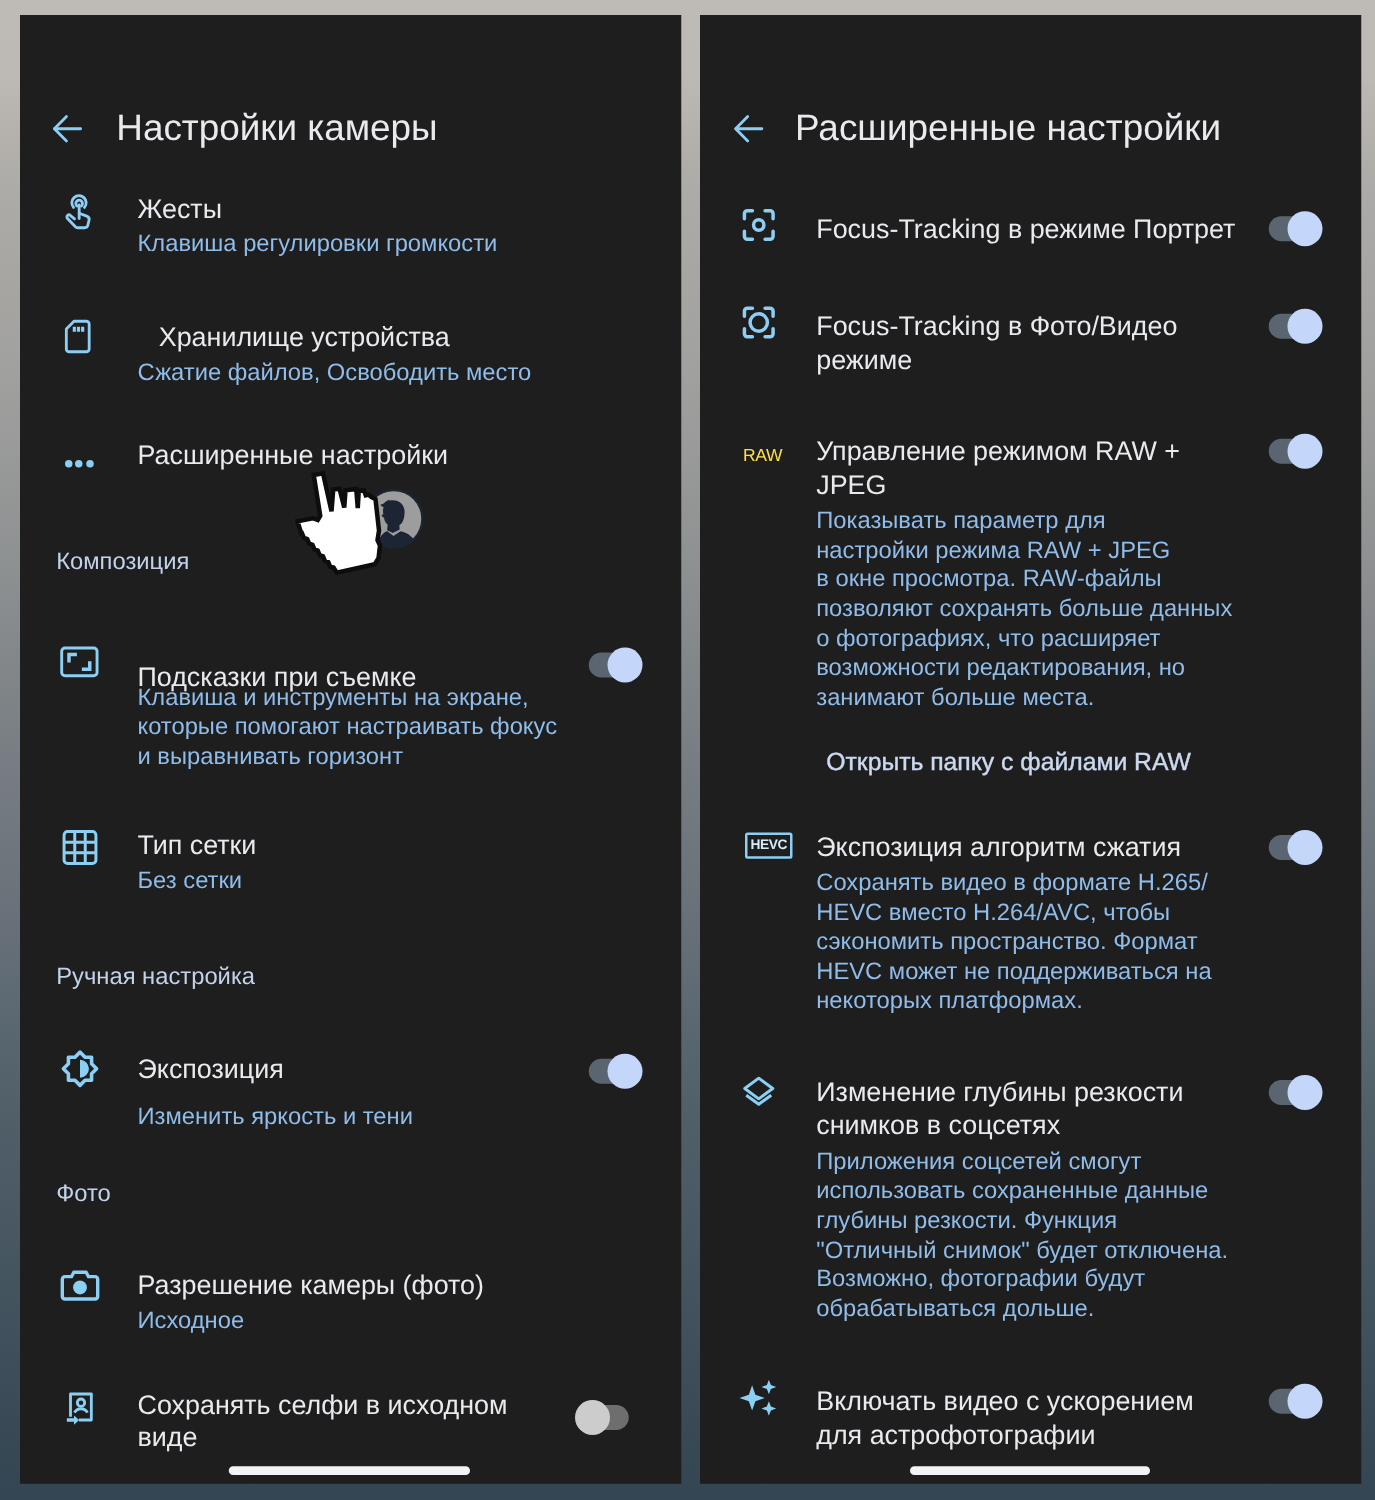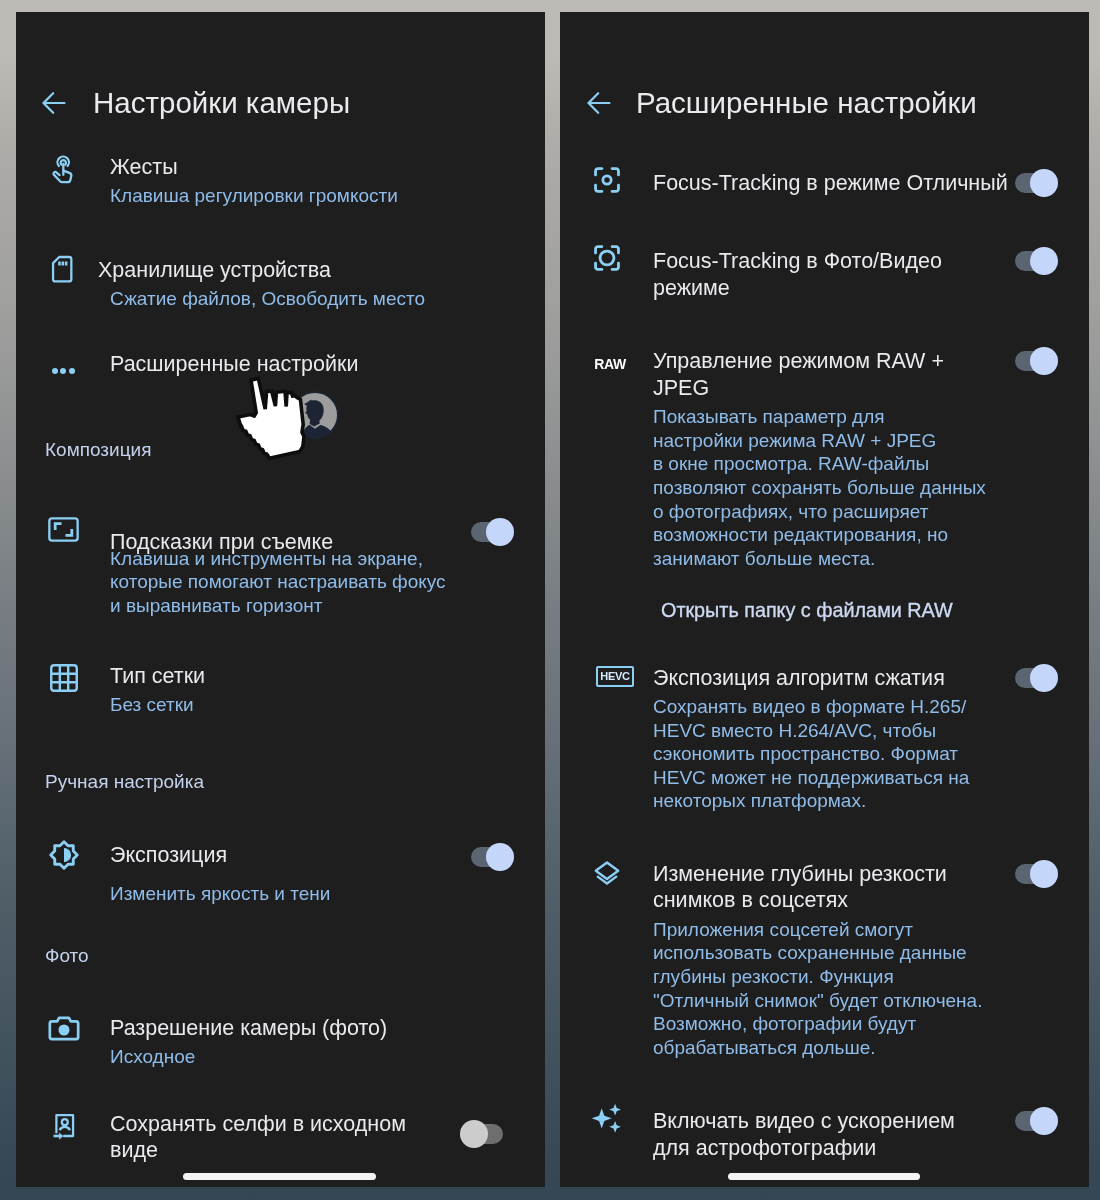--- a/index.html
+++ b/index.html
@@ -35,21 +35,21 @@
   .sw .thumb{position:absolute;top:0;width:28px;height:28px;border-radius:50%;}
   .sw.on .track{background:#5b6571;}
   .sw.on .thumb{left:15px;background:#c4d7fb;}
   .sw.off .track{background:#6e6e6e;}
   .sw.off .thumb{left:-1px;background:#cccccc;}
 
   .navbar{position:absolute;height:7px;border-radius:3.5px;background:#f1f3f4;}
   .dots{position:absolute;display:flex;gap:2.3px;align-items:center;}
   .dots i{width:6.1px;height:6.1px;border-radius:50%;background:#8ccff5;display:block;}
   .multi{white-space:pre;}
-  .ic.raw{font-size:14px;font-weight:bold;color:#ffffff;letter-spacing:-0.3px;
+  .ic.raw{font-size:14px;font-weight:normal;color:#fde047;letter-spacing:-0.3px;
           display:flex;align-items:center;justify-content:center;padding-left:8px;padding-top:2px;box-sizing:border-box;}
   .ic.hevc{display:flex;align-items:center;justify-content:center;padding-left:18px;padding-top:1px;box-sizing:border-box;}
   .ic.hevc b{font-size:11px;color:#d6ecfb;border:2.6px solid #8ccff5;border-radius:2px;
              padding:2px 2.5px 2.5px;line-height:12px;letter-spacing:-0.3px;}
   .avatar{position:absolute;left:291px;top:391px;width:48px;height:48px;border-radius:50%;overflow:hidden;}
   .cursor{position:absolute;left:236px;top:376px;width:80px;height:92px;}
 </style>
 </head>
 <body>
 
@@ -78,21 +78,21 @@
       <span class="stx" style="left:61px;top:30px">Клавиша регулировки громкости</span>
     </div>
 
     <div class="item" style="left:33px;top:245.3px">
       <span class="ic" style="top:-4px;left:-3px">
         <svg width="32" height="32" viewBox="0 0 24 24" fill="none" stroke="#8ccff5" stroke-width="1.7" stroke-linejoin="round">
           <path d="M17.3 3.0H9.9L5.3 7.6v12.0a1.7 1.7 0 0 0 1.7 1.7h10.3a1.7 1.7 0 0 0 1.7-1.7V4.7a1.7 1.7 0 0 0-1.7-1.7z"></path>
           <path d="M10.1 6.3v3.0M12.6 6.3v3.0M15.1 6.3v3.0" stroke-linecap="butt" stroke-width="1.9"></path>
         </svg>
       </span>
-      <span class="ttx" style="left:49px;top:0px">Хранилище устройства</span>
+      <span class="ttx" style="left:78px;top:0px">Хранилище устройства</span>
       <span class="stx" style="left:61px;top:30px">Сжатие файлов, Освободить место</span>
     </div>
 
     <div class="item" style="left:33px;top:338.7px">
       <span class="dots" style="left:3px;top:17px">
           <i></i>
           <i></i>
           <i></i>
         </span>
       <span class="ttx" style="left:61px;top:0px">Расширенные настройки</span>
@@ -190,21 +190,21 @@
       <span class="ttl">Расширенные настройки</span>
     </div>
 
     <div class="item" style="left:32px;top:158px">
       <span class="ic">
         <svg width="32" height="32" viewBox="0 0 24 24" fill="none" stroke="#8ccff5" stroke-width="2.1" stroke-linecap="round" stroke-linejoin="round">
           <path d="M3.4 8.2V5.2a1.8 1.8 0 0 1 1.8-1.8h3M15.8 3.4h3a1.8 1.8 0 0 1 1.8 1.8v3M20.6 15.8v3a1.8 1.8 0 0 1-1.8 1.8h-3M8.2 20.6h-3a1.8 1.8 0 0 1-1.8-1.8v-3"></path>
           <circle cx="12" cy="12" r="3.1"></circle>
         </svg>
       </span>
-      <span class="ttx" style="left:61px;top:0px">Focus-Tracking в режиме Отличный</span>
+      <span class="ttx" style="left:61px;top:0px">Focus-Tracking в режиме Портрет</span>
       <span class="sw on" style="left:423px;top:-1px">
           <i class="track"></i>
           <i class="thumb"></i>
         </span>
     </div>
 
     <div class="item" style="left:32px;top:236.3px">
       <span class="ic">
         <svg width="32" height="32" viewBox="0 0 24 24" fill="none" stroke="#8ccff5" stroke-width="2.1" stroke-linecap="round" stroke-linejoin="round">
           <path d="M3.4 8.2V5.2a1.8 1.8 0 0 1 1.8-1.8h3M15.8 3.4h3a1.8 1.8 0 0 1 1.8 1.8v3M20.6 15.8v3a1.8 1.8 0 0 1-1.8 1.8h-3M8.2 20.6h-3a1.8 1.8 0 0 1-1.8-1.8v-3"></path>

